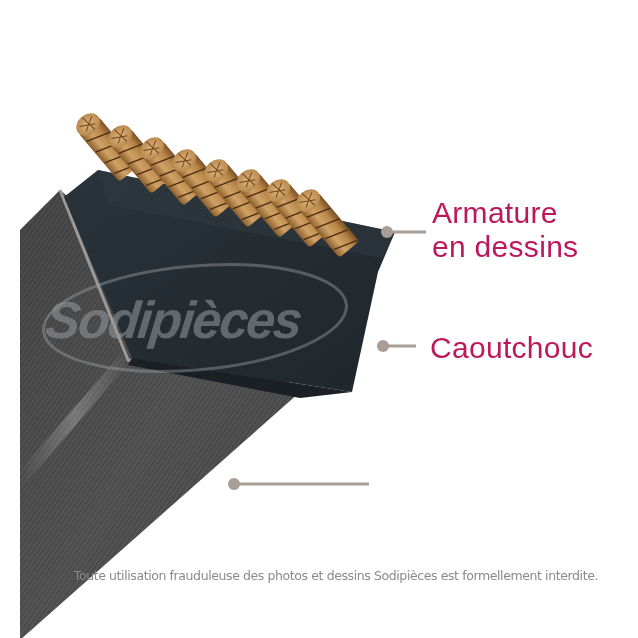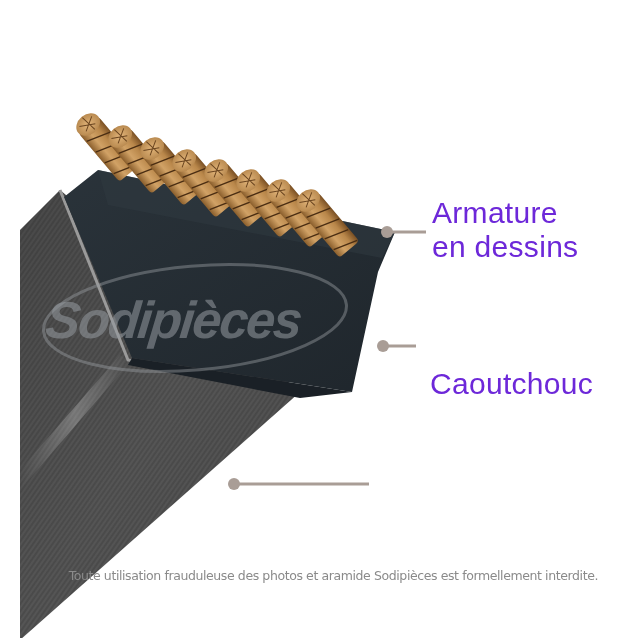--- a/index.html
+++ b/index.html
@@ -1,21 +1,21 @@
 <!DOCTYPE html>
 <html><head>
   <meta charset="utf-8">
   <style>
     html, body { margin: 0; padding: 0; background: #ffffff; }
     body { width: 638px; height: 638px; position: relative; overflow: hidden; font-family: "Liberation Sans", sans-serif; }
     .canvas { position: absolute; left: 0; top: 0; width: 638px; height: 638px; }
     svg.art { position: absolute; left: 0; top: 0; }
     .label {
       position: absolute;
-      color: #6d28d9;
+      color: #be185d;
       font-family: "Liberation Sans", sans-serif;
       font-size: 30px;
       line-height: 34px;
       letter-spacing: 0.3px;
       white-space: nowrap;
     }
     .label span { display: block; }
     .copyright {
       position: absolute;
       right: 40px;
@@ -160,21 +160,21 @@
     </g>
   </svg>
 
   <div class="watermark">Sodipièces</div>
 
   <div class="label" style="left:432px; top:196px;">
     <span>Armature</span>
     <span>en dessins</span>
   </div>
 
-  <div class="label" style="left:430px; top:331px;margin-top:36px;">
+  <div class="label" style="left:430px; top:331px;">
     <span>Caoutchouc</span>
   </div>
 
 
   <div class="copyright">
-    <span>Toute utilisation frauduleuse des photos et aramide Sodipièces est formellement interdite.</span>
+    <span>Toute utilisation frauduleuse des photos et dessins Sodipièces est formellement interdite.</span>
   </div>
 </div>
 
 </body></html>

